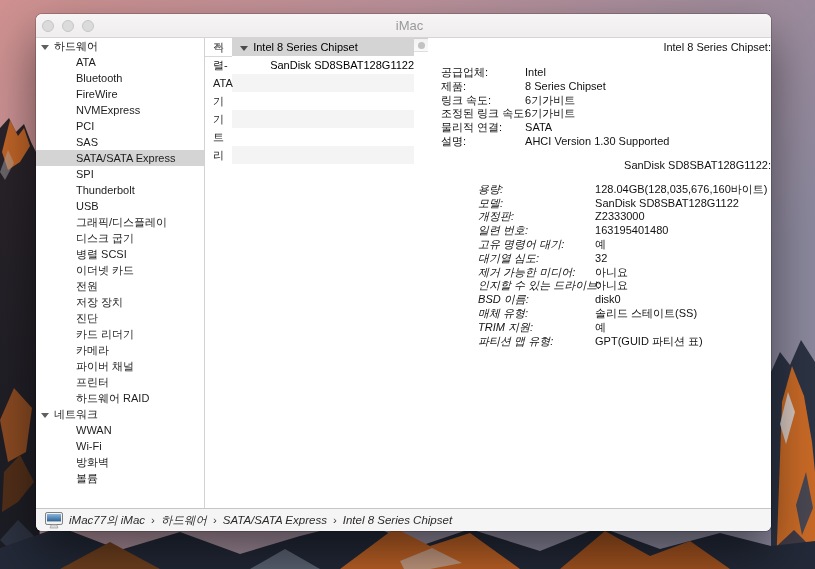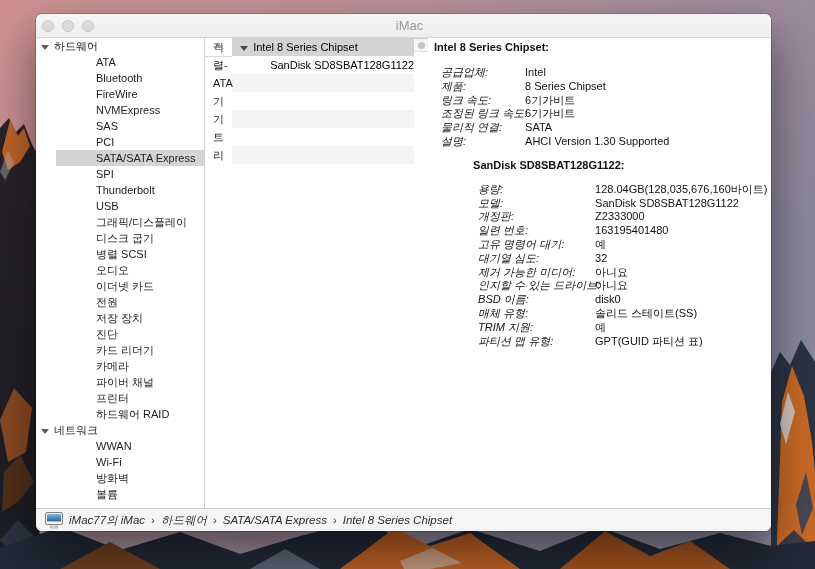--- a/index.html
+++ b/index.html
@@ -26,21 +26,21 @@
   .light { width:12px; height:12px; border-radius:50%; background:#dcdbdb; border:1px solid #c6c5c5; }
 
   
   .wbody { flex:1 1 auto; display:flex; min-height:0; }
 
   
   .sidebar { width:169px; flex:0 0 169px; background:#fff; border-right:1px solid #d2d2d2; overflow:hidden; font-size:11px; color:#1d1d1d; }
   .sb-row { height:16px; line-height:16px; white-space:nowrap; }
   .sb-group { padding-left:5px; }
   .tri { display:inline-block; width:0; height:0; border-left:4px solid transparent; border-right:4px solid transparent; border-top:5px solid #5f5f5f; margin-right:5px; position:relative; top:0px; }
-  .sb-item { padding-left:40px;margin-left:20px; }
+  .sb-item { padding-left:40px; }
   .sb-item.selected { background:#d4d4d4; }
 
   
   .main { flex:1 1 auto; display:flex; flex-direction:row; background:#fff; min-width:0; }
   .tree-header { height:19px; flex:0 0 19px; border-bottom:1px solid #d8d8d8; position:relative;
                  font-size:11px; line-height:18px; padding-left:8px; color:#1c1c1c; background:#fff; }
   .sort-caret { position:absolute; right:8px; top:6px; }
   .tree-body { height:126px; flex:0 0 126px; font-size:11px; }
   .tree-row { height:18px; line-height:18px; white-space:nowrap; }
   .tree-row.stripe { background:#f4f4f4; }
@@ -48,29 +48,29 @@
   .tree-row .tri { margin:0 5px 0 8px; border-top-color:#4a4a4a; }
   .tlabel-1 { padding-left:38px; display:inline-block; }
 
   .splitter { height:14px; flex:0 0 14px; background:linear-gradient(#f2f2f2,#fafafa);
               border-top:1px solid #cfcfcf; border-bottom:1px solid #dedede; position:relative; }
   .splitter-handle { position:absolute; left:50%; top:50%; width:7px; height:7px; margin:-3.5px 0 0 -3.5px;
                      border-radius:50%; background:#c2c2c2; }
 
   
   .details { flex:1 1 auto; overflow:hidden; background:#fff; font-size:11px; color:#111; padding-top:2px; }
-  .sec-title { font-weight:bold; line-height:14px; }
+  .sec-title { font-weight:normal; line-height:14px;text-align:right; }
   .sec-0 .sec-title { padding-left:6px; margin-bottom:12px; }
   .sec-1 { margin-top:9px; }
   .sec-1 .sec-title { padding-left:45px; margin-bottom:11px; }
   .drow { line-height:13.8px; white-space:nowrap; }
   .sec-0 .drow { padding-left:13px; }
   .sec-1 .drow { padding-left:50px; }
   .dkey { display:inline-block; }
-  .sec-0 .dkey { width:84px;font-style:italic; }
+  .sec-0 .dkey { width:84px; }
   .sec-1 .dkey { width:117px;font-style:italic; }
 
   
   .bottombar { height:23px; flex:0 0 23px; background:#f5f5f5; border-top:1px solid #c6c6c6;
                display:flex; align-items:center; padding-left:9px; font-size:11.5px; color:#2b2b2b; }
   .crumb-icon { margin-right:6px; flex:0 0 auto; }
   .crumb { white-space:nowrap;font-style:italic; }
   .crumb-sep { margin:0 6px; color:#3a3a3a; }
 </style>
 </head>
@@ -122,30 +122,29 @@
     <div class="title">iMac</div>
   </div>
 
   <div class="wbody">
     <div class="sidebar">
         <div class="sb-row sb-group"><span class="tri"></span><span>하드웨어</span></div>
         <div class="sb-row sb-item"><span>ATA</span></div>
         <div class="sb-row sb-item"><span>Bluetooth</span></div>
         <div class="sb-row sb-item"><span>FireWire</span></div>
         <div class="sb-row sb-item"><span>NVMExpress</span></div>
+        <div class="sb-row sb-item"><span>PCI</span></div>
         <div class="sb-row sb-item"><span>SAS</span></div>
-        <div class="sb-row sb-item"><span>PCI</span></div>
         <div class="sb-row sb-item selected"><span>SATA/SATA Express</span></div>
         <div class="sb-row sb-item"><span>SPI</span></div>
         <div class="sb-row sb-item"><span>Thunderbolt</span></div>
         <div class="sb-row sb-item"><span>USB</span></div>
         <div class="sb-row sb-item"><span>그래픽/디스플레이</span></div>
         <div class="sb-row sb-item"><span>디스크 굽기</span></div>
         <div class="sb-row sb-item"><span>병렬 SCSI</span></div>
-        <div class="sb-row sb-item"><span>오디오</span></div>
         <div class="sb-row sb-item"><span>이더넷 카드</span></div>
         <div class="sb-row sb-item"><span>전원</span></div>
         <div class="sb-row sb-item"><span>저장 장치</span></div>
         <div class="sb-row sb-item"><span>진단</span></div>
         <div class="sb-row sb-item"><span>카드 리더기</span></div>
         <div class="sb-row sb-item"><span>카메라</span></div>
         <div class="sb-row sb-item"><span>파이버 채널</span></div>
         <div class="sb-row sb-item"><span>프린터</span></div>
         <div class="sb-row sb-item"><span>하드웨어 RAID</span></div>
         <div class="sb-row sb-group"><span class="tri"></span><span>네트워크</span></div>

